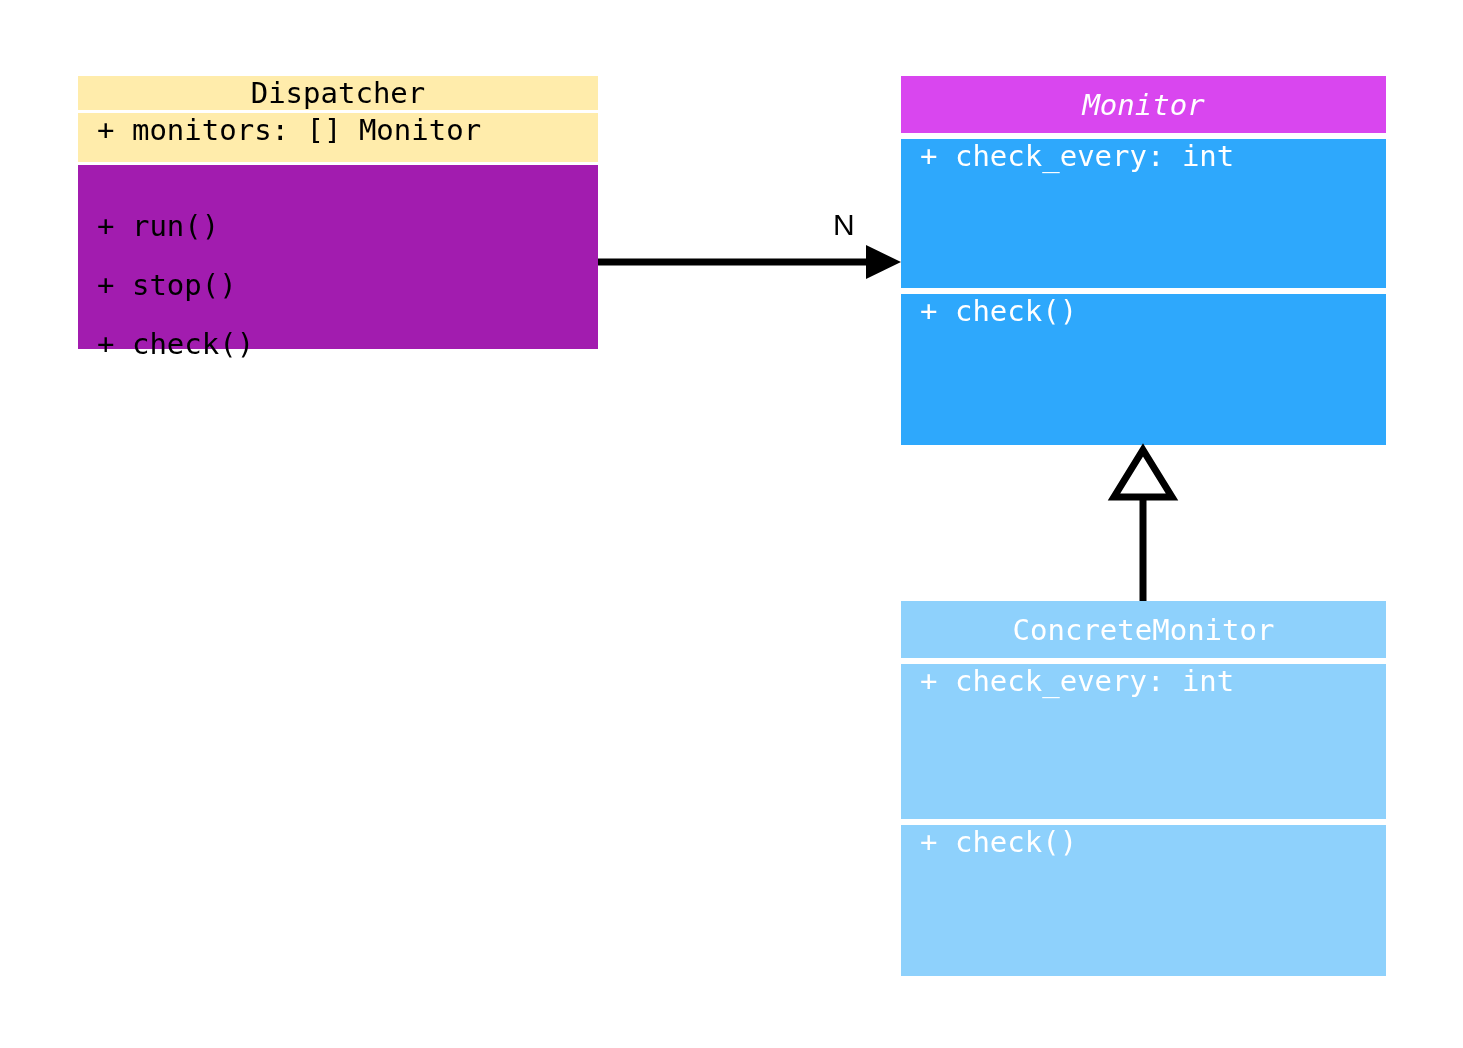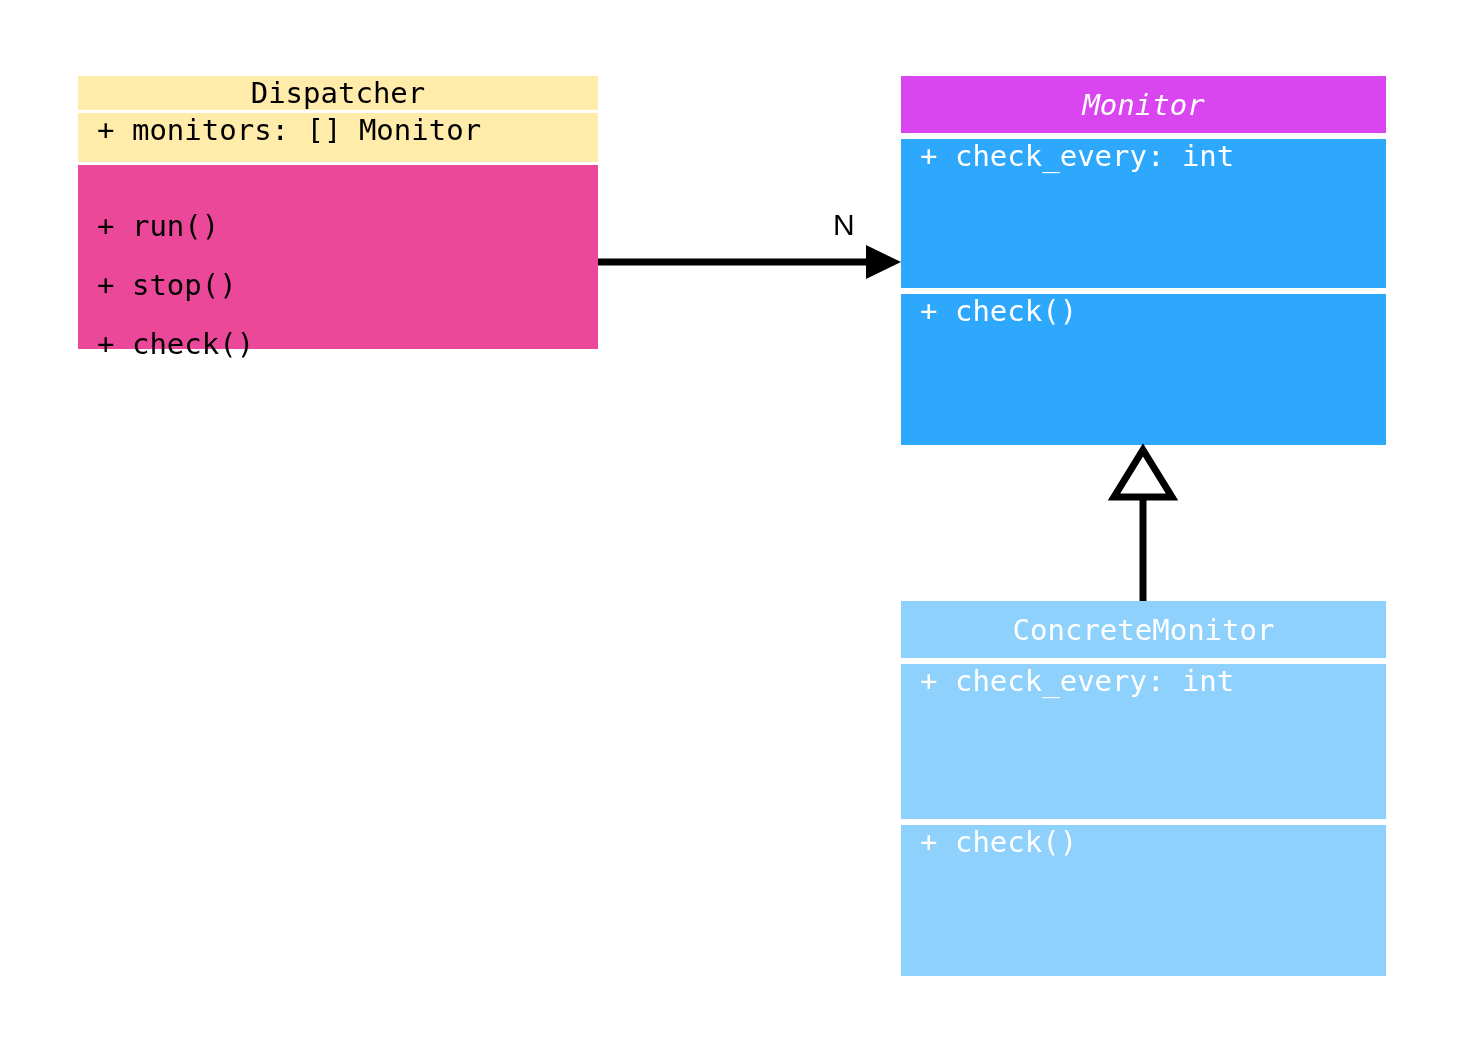--- a/index.html
+++ b/index.html
@@ -66,21 +66,21 @@
     color: #000000;
     height: 57px;
   }
   #class-dispatcher .sep { height: 6px; background: #ffffff; }
   #class-dispatcher .attrs {
     background: #ffecab;
     color: #000000;
     height: 117px;
   }
   #class-dispatcher .methods {
-    background: #ec4899;
+    background: #a21caf;
     color: #000000;
     height: 184px;
     justify-content: flex-start;
     padding-top: 44px;
     gap: 24px;
   }
 
   
   #class-monitor {
     left: 901px;

